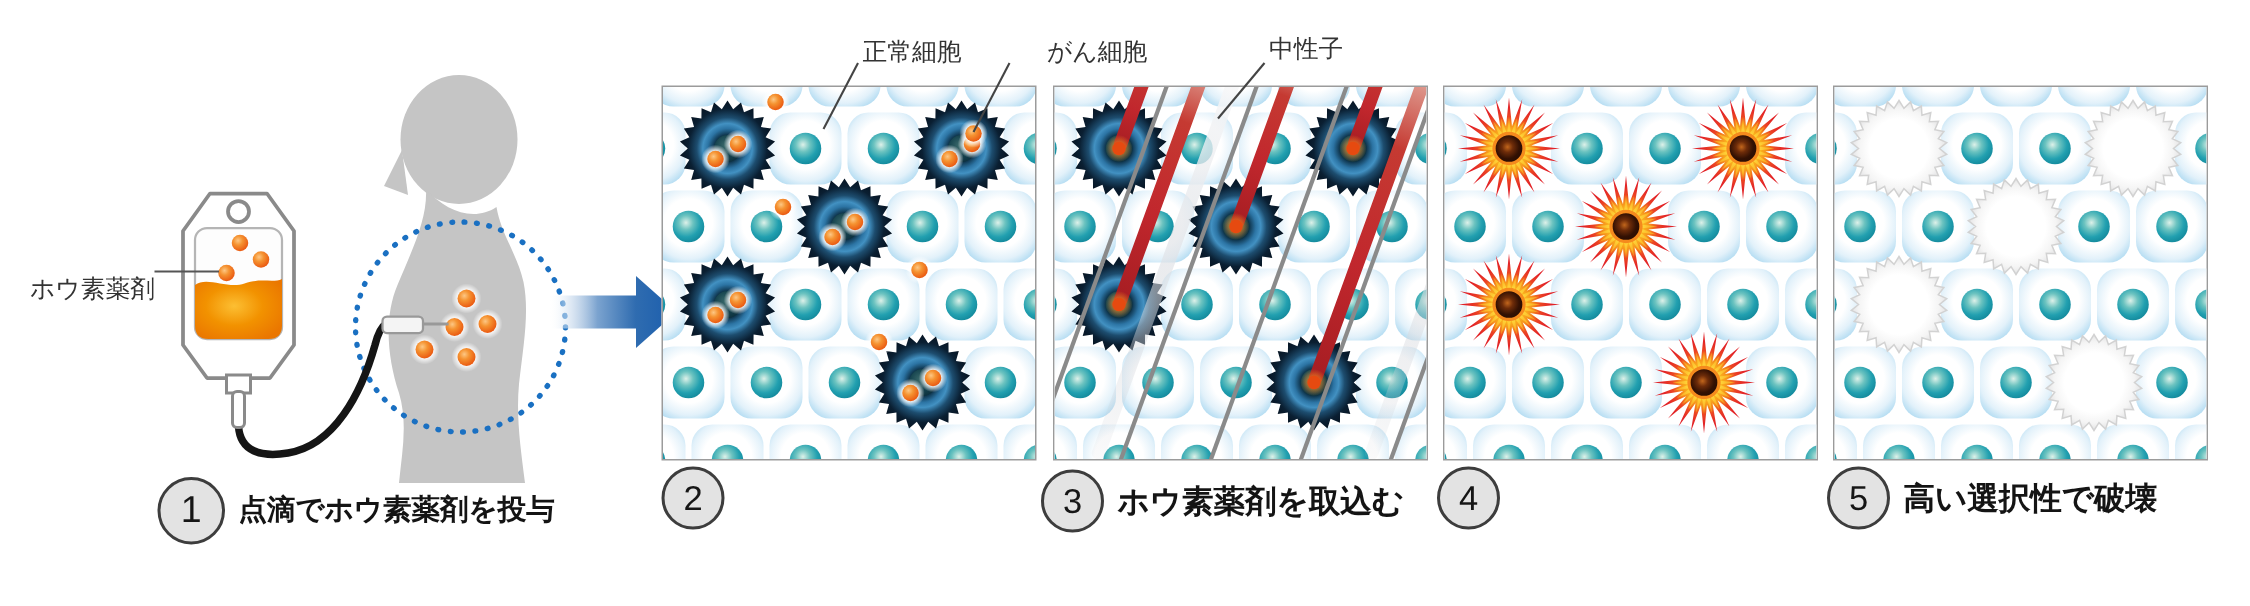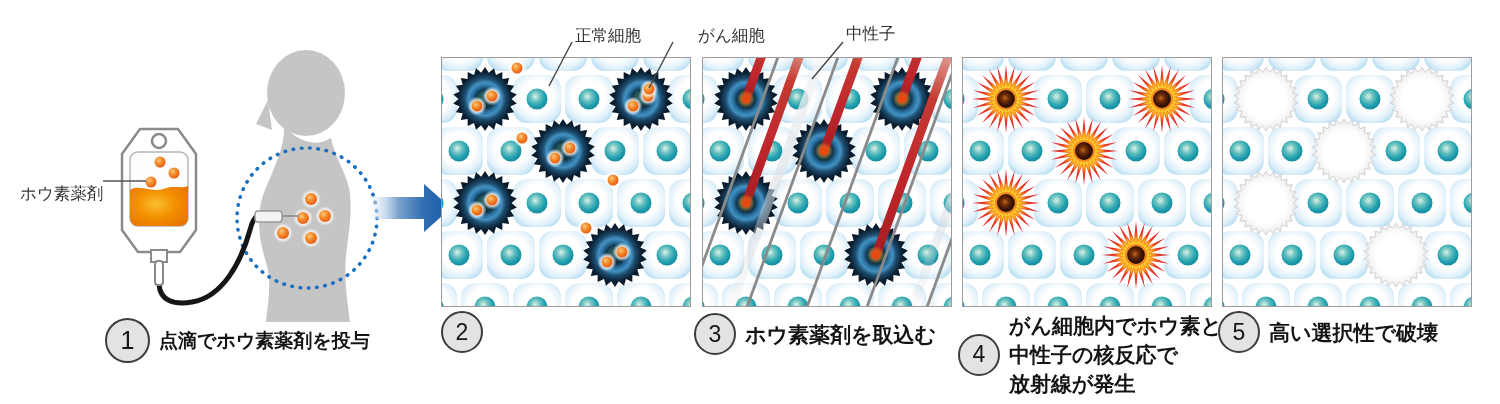--- a/index.html
+++ b/index.html
@@ -546,25 +546,20 @@
     <div class="step-circle">2</div>
   </div>
   <div class="caption" style="left:694px;top:313px">
     <div class="step-circle">3</div>
     <div class="cap-lines">
       <div class="cap-line">ホウ素薬剤を取込む</div>
     </div>
   </div>
   <div class="caption" style="left:958px;top:311px">
     <div class="step-circle">4</div>
-    <div class="cap-lines">
-      <div class="cap-line">がん細胞内でホウ素と</div>
-      <div class="cap-line">中性子の核反応で</div>
-      <div class="cap-line">放射線が発生</div>
-    </div>
   </div>
   <div class="caption" style="left:1218px;top:311px">
     <div class="step-circle">5</div>
     <div class="cap-lines">
       <div class="cap-line">高い選択性で破壊</div>
     </div>
   </div>
 </div>
 
 </body></html>

